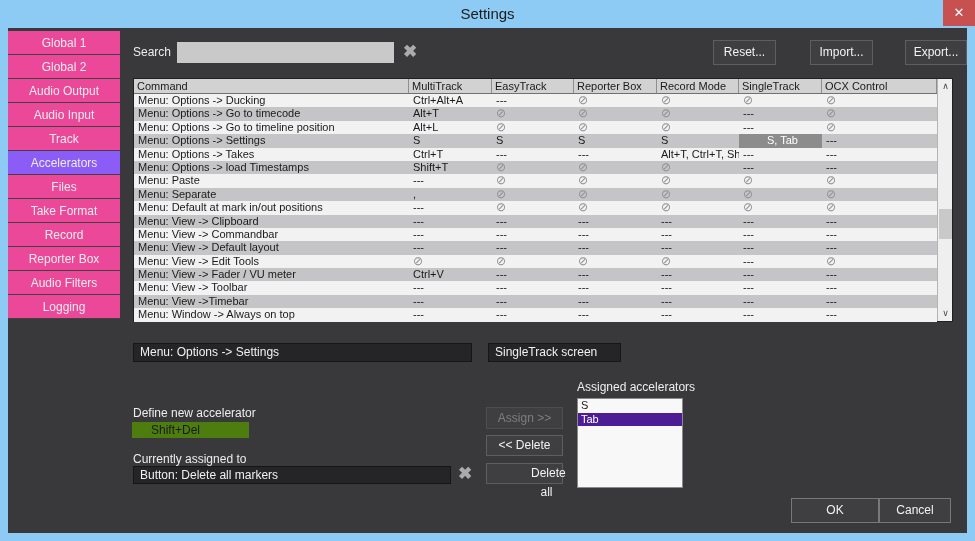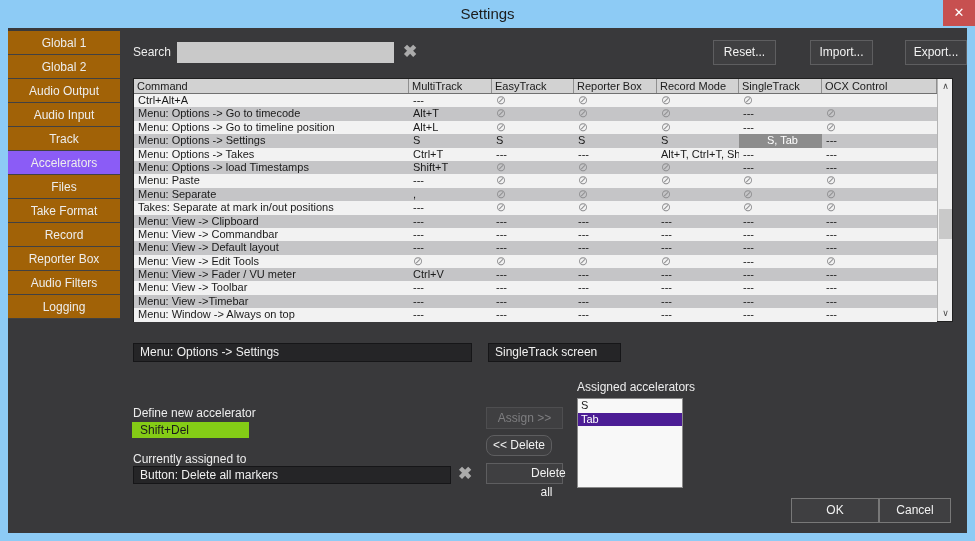--- a/index.html
+++ b/index.html
@@ -10,21 +10,21 @@
   .titlebar { position:absolute; left:0; top:0; width:975px; height:28px; background:#8dcbf5;padding-left:44px; }
   .title { position:absolute; left:0; top:0; width:100%; height:28px; line-height:28px;
            text-align:center; font-size:15px; color:#1c1c1c; }
   .close-btn { position:absolute; right:0; top:0; width:32px; height:26px; background:#c75050;
                color:#fff; text-align:center; line-height:26px; font-size:13px; cursor:default; }
 
   .content { position:absolute; left:8px; top:28px; width:959px; height:505px; background:#39393b; overflow:hidden; }
 
   
   .sidebar { position:absolute; left:0; top:3px; width:112px; }
-  .side-item { height:24px; line-height:24px; background:#a16207; color:#ededed; font-size:12px;
+  .side-item { height:24px; line-height:24px; background:#ec4899; color:#ededed; font-size:12px;
                text-align:center; border-bottom:1px solid #414143; cursor:default; }
   .side-item.selected { background:#8b5cf6; }
 
   
   .lbl { position:absolute; color:#ededed; font-size:12px; white-space:nowrap; }
   .search-input { position:absolute; left:169px; top:14px; width:217px; height:21px; background:#c9c9c9;
                   border:none; outline:none; font-size:12px; padding:0 4px; color:#1a1a1a;
                   font-family:"Liberation Sans", sans-serif; }
   .xicon { position:absolute; color:#ababab; font-size:17px; line-height:20px; width:22px; height:20px;
            text-align:center; font-weight:bold; cursor:default; }
@@ -47,22 +47,22 @@
   .tcell.cellsel { background:#8c8c8c; color:#ffffff;text-align:center; }
 
   
   .vscroll { position:absolute; right:0; top:0; width:15px; height:242px; background:#efefef; border-left:1px solid #b4b4b4; }
   .varrow { position:absolute; left:0; width:15px; height:15px; color:#4a4a4a; font-size:9px; text-align:center; line-height:15px; }
   .vthumb { position:absolute; left:1px; width:13px; top:130px; height:30px; background:#c9c9c9; }
 
   
   .darkfield { position:absolute; background:#252527; border:1px solid #161618; color:#f0f0f0; font-size:12px;
                padding-left:6px; white-space:nowrap; overflow:hidden; }
-  .lightinput { position:absolute; background:#84cc16; border:none; outline:none; color:#1a1a1a; font-size:12px;
-                padding-left:8px; font-family:"Liberation Sans", sans-serif; }
+  .lightinput { position:absolute; background:#4d7c0f; border:none; outline:none; color:#1a1a1a; font-size:12px;
+                padding-left:19px; font-family:"Liberation Sans", sans-serif; }
   .btn.disabled { color:#7e7e80; border-color:#4e4e50; }
 
   .listbox { position:absolute; left:569px; top:370px; width:106px; height:90px; background:#f8f8f8;
              border:1px solid #8a8a8a; overflow:hidden; }
   .list-item { height:13.5px; line-height:13.5px; font-size:11px; color:#1a1a1a; padding-left:3px; cursor:default; }
   .list-item.selected { background:#4c1d95; color:#fff; }
 </style>
 </head>
 <body>
 
@@ -102,20 +102,21 @@
           <div class="thcell">Command</div>
           <div class="thcell">MultiTrack</div>
           <div class="thcell">EasyTrack</div>
           <div class="thcell">Reporter Box</div>
           <div class="thcell">Record Mode</div>
           <div class="thcell">SingleTrack</div>
           <div class="thcell">OCX Control</div>
         </div>
       <div class="tbody">
           <div class="trow odd">
+            <div class="tcell">Menu: Options -&gt; Ducking</div>
             <div class="tcell">Ctrl+Alt+A</div>
             <div class="tcell">---</div>
             <div class="tcell blocked">⊘</div>
             <div class="tcell blocked">⊘</div>
             <div class="tcell blocked">⊘</div>
             <div class="tcell blocked">⊘</div>
           </div>
           <div class="trow even">
             <div class="tcell">Menu: Options -&gt; Go to timecode</div>
             <div class="tcell">Alt+T</div>
@@ -173,21 +174,21 @@
           <div class="trow even">
             <div class="tcell">Menu: Separate</div>
             <div class="tcell">,</div>
             <div class="tcell blocked">⊘</div>
             <div class="tcell blocked">⊘</div>
             <div class="tcell blocked">⊘</div>
             <div class="tcell blocked">⊘</div>
             <div class="tcell blocked">⊘</div>
           </div>
           <div class="trow odd">
-            <div class="tcell">Takes: Separate at mark in/out positions</div>
+            <div class="tcell">Menu: Default at mark in/out positions</div>
             <div class="tcell">---</div>
             <div class="tcell blocked">⊘</div>
             <div class="tcell blocked">⊘</div>
             <div class="tcell blocked">⊘</div>
             <div class="tcell blocked">⊘</div>
             <div class="tcell blocked">⊘</div>
           </div>
           <div class="trow even">
             <div class="tcell">Menu: View -&gt; Clipboard</div>
             <div class="tcell">---</div>
@@ -270,21 +271,21 @@
 
     <div class="darkfield" style="left:125px; top:315px; width:339px; height:19px; line-height:17px;">Menu: Options -&gt; Settings</div>
     <div class="darkfield" style="left:480px; top:315px; width:133px; height:19px; line-height:17px;">SingleTrack screen</div>
 
     <div class="lbl" style="left:569px; top:352px;">Assigned accelerators</div>
 
     <div class="lbl" style="left:125px; top:378px;">Define new accelerator</div>
     <input class="lightinput" style="left: 124px; top: 394px; width: 117px; height: 16px;" type="text" value="Shift+Del">
 
     <div class="btn disabled" style="left:478px; top:379px; width:77px; height:22px; line-height:20px;">Assign &gt;&gt;</div>
-    <div class="btn" style="left:478px; top:407px; width:66px; height:21px; line-height:19px;border-radius:8px;">&lt;&lt; Delete</div>
+    <div class="btn" style="left:478px; top:407px; width:77px; height:21px; line-height:19px;">&lt;&lt; Delete</div>
     <div class="btn" style="left:478px; top:435px; width:77px; height:21px; line-height:19px;padding-left:44px;">Delete all</div>
 
     <div class="listbox">
         <div class="list-item">S</div>
         <div class="list-item selected">Tab</div>
       </div>
 
     <div class="lbl" style="left:125px; top:424px;">Currently assigned to</div>
     <div class="darkfield" style="left:125px; top:438px; width:318px; height:18px; line-height:16px;">Button: Delete all markers</div>
     <div class="xicon" style="left:446px; top:436px;">✖</div>

